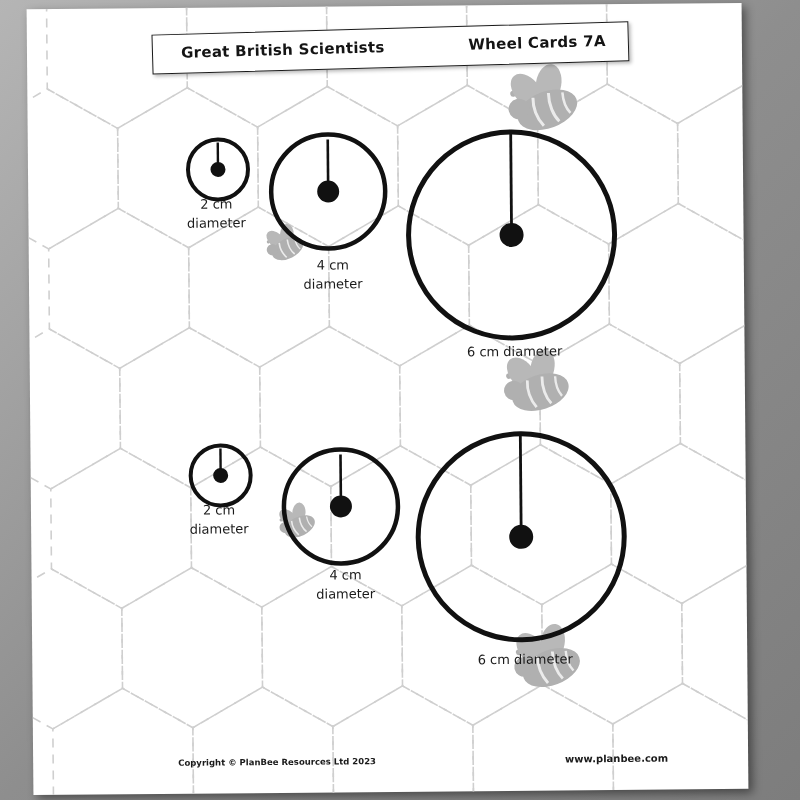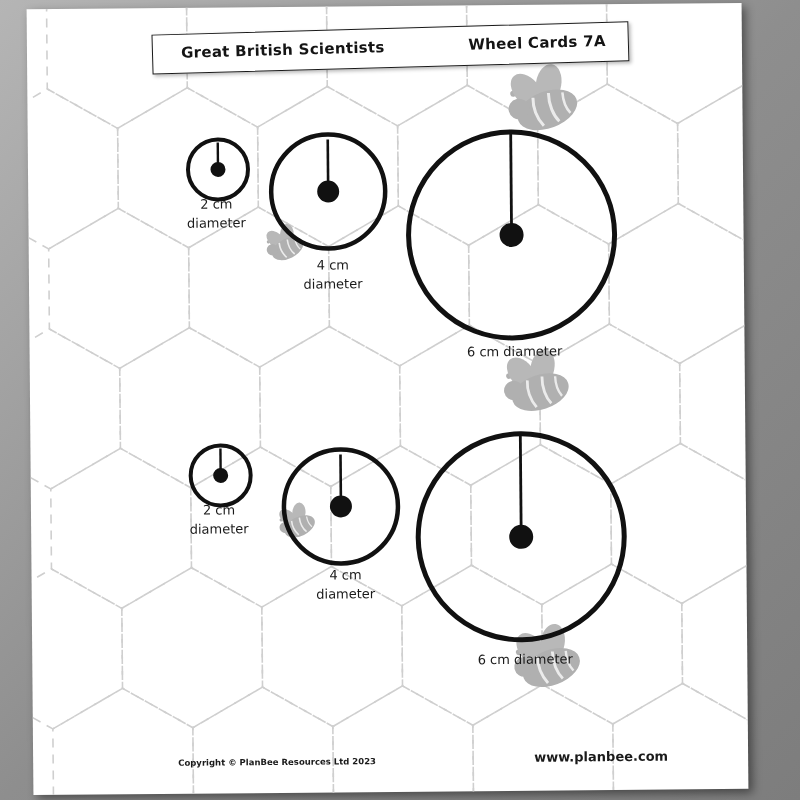--- a/index.html
+++ b/index.html
@@ -102,21 +102,21 @@
     font-size: 8.5px;
     font-weight: bold;
     color: #1a1a1a;
   }
 
   .footer-right {
     position: absolute;
     right: 80px;
     bottom: 26px;
     font-family: "DejaVu Sans", sans-serif;
-    font-size: 13px;
+    font-size: 10px;
     font-weight: bold;
     color: #1a1a1a;
   }
 
   svg { display: block; }
 </style>
 </head>
 <body>
 
 <div id="page">

